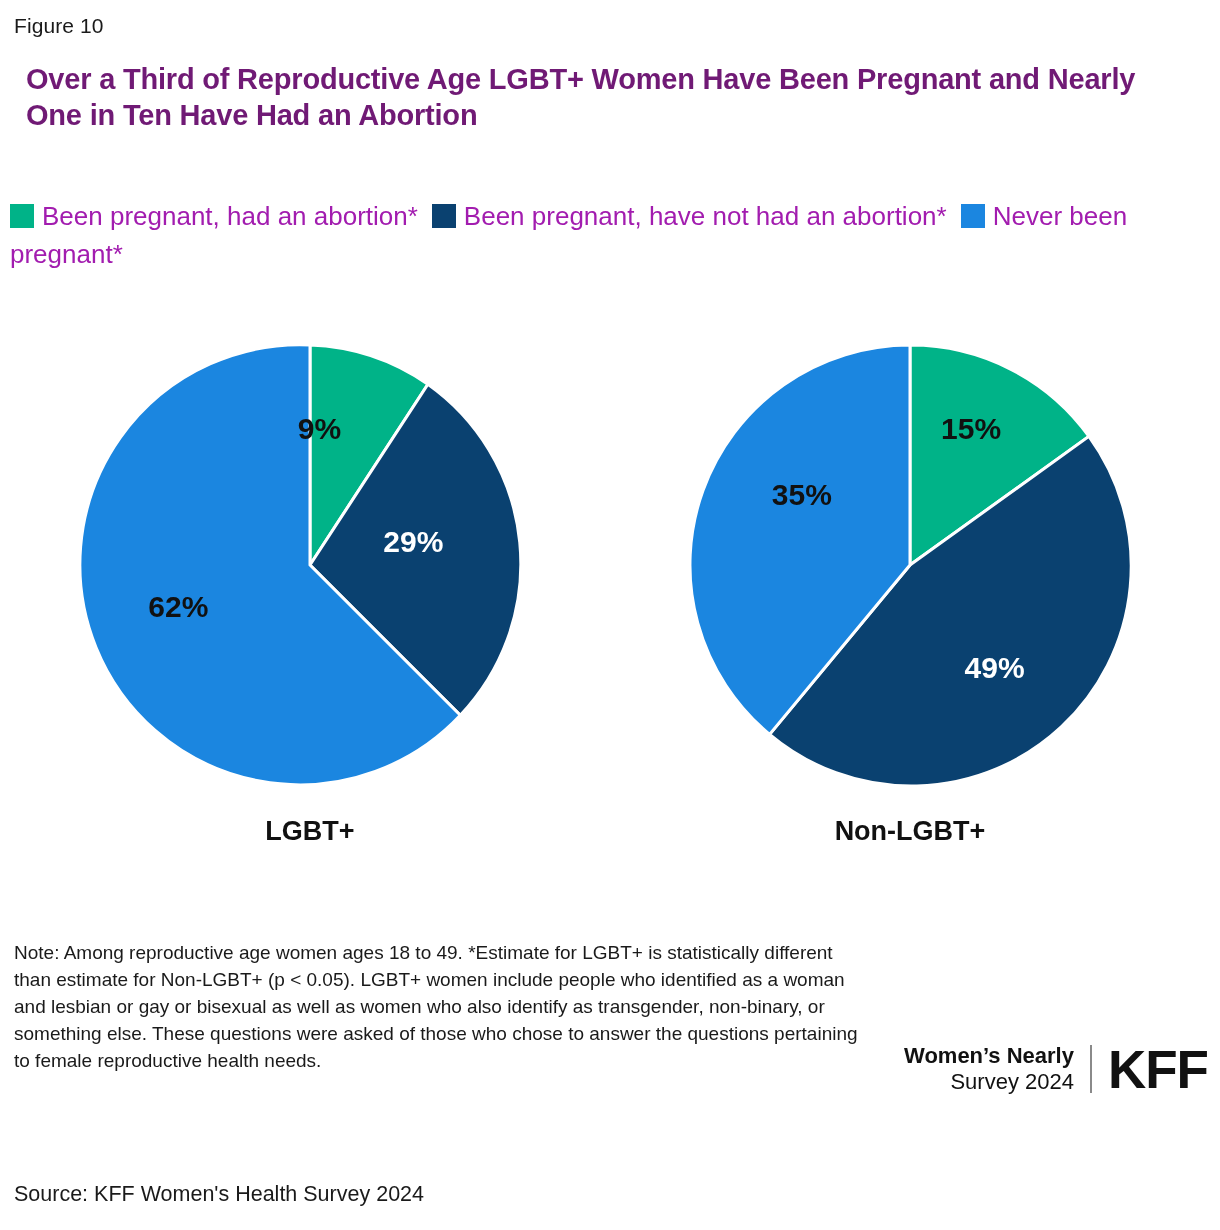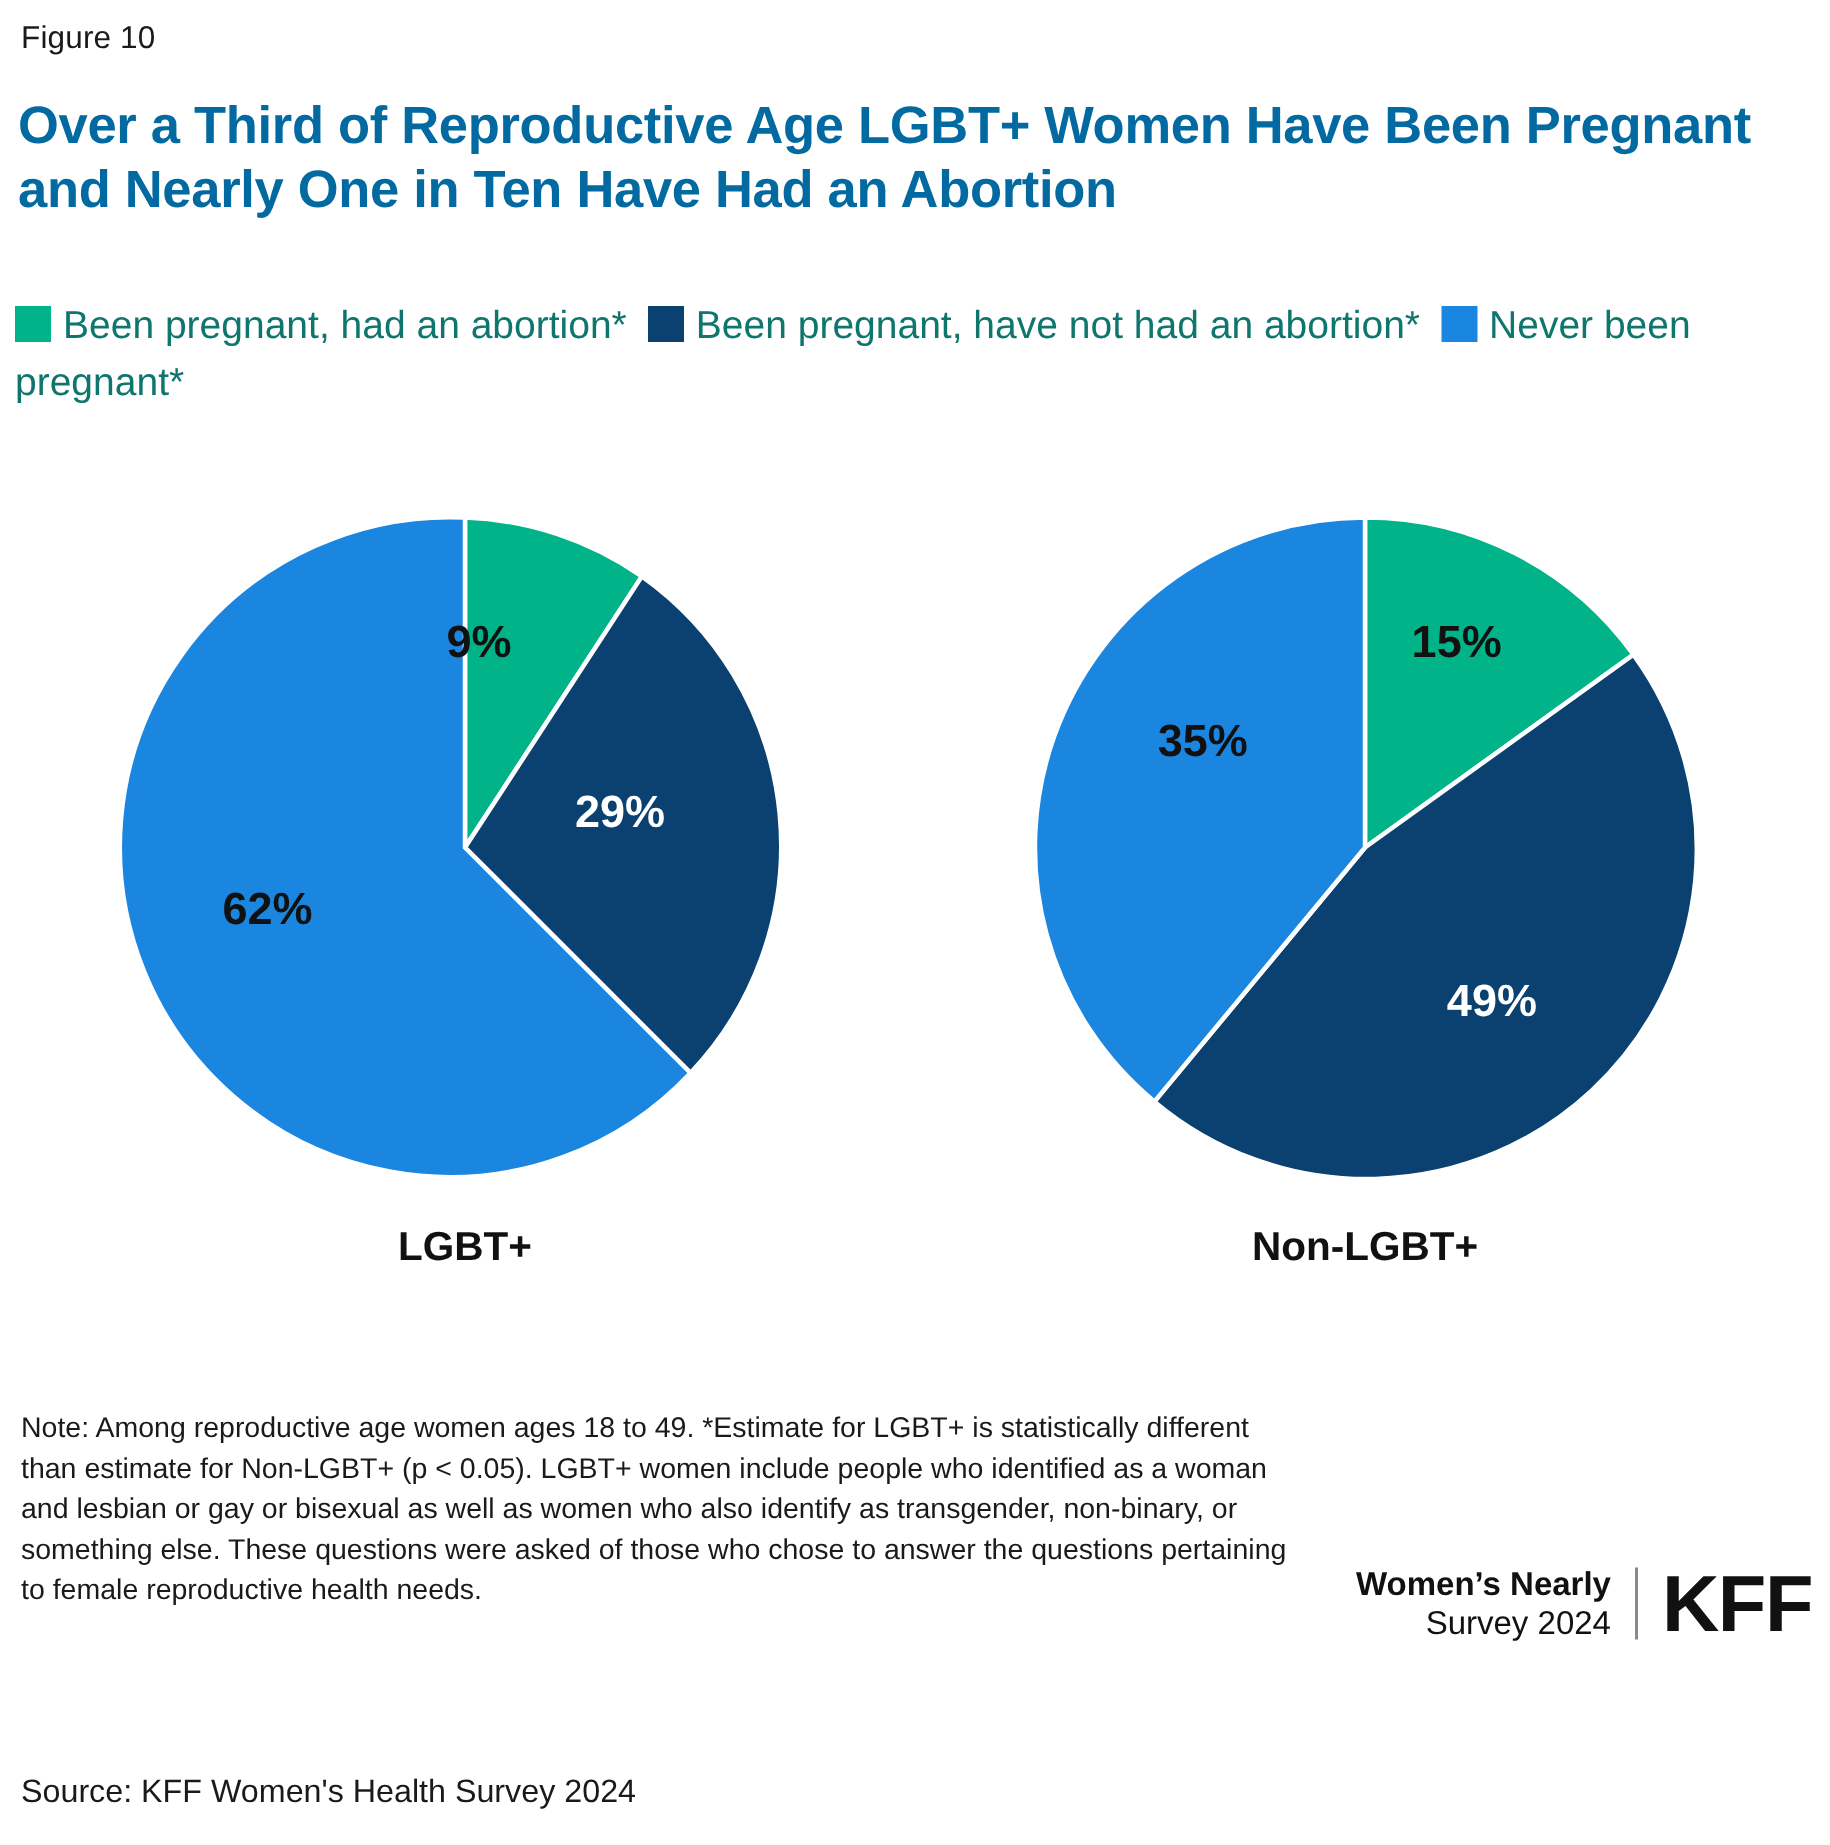--- a/index.html
+++ b/index.html
@@ -25,37 +25,37 @@
   .figure-label {
     position: absolute;
     left: 14px;
     top: 14px;
     font-size: 21px;
     color: #1a1a1a;
     letter-spacing: 0.1px;
   }
   .title {
     position: absolute;
-    left: 12px;
+    left: 26px;
     top: 62px;
     width: 1160px;
-    font-size: 35px;
+    font-size: 29px;
     font-weight: bold;
     line-height: 1.24;
-    color: #0369a1;
+    color: #701a75;
     letter-spacing: -0.2px;
   }
   .legend {
     position: absolute;
     left: 10px;
     top: 198px;
     width: 1190px;
     font-size: 26px;
     line-height: 1.45;
-    color: #0f766e;
+    color: #a21caf;
   }
   .legend-item {
     display: inline;
     white-space: normal;
     margin-right: 14px;
   }
   .legend-swatch {
     display: inline-block;
     width: 24px;
     height: 24px;

